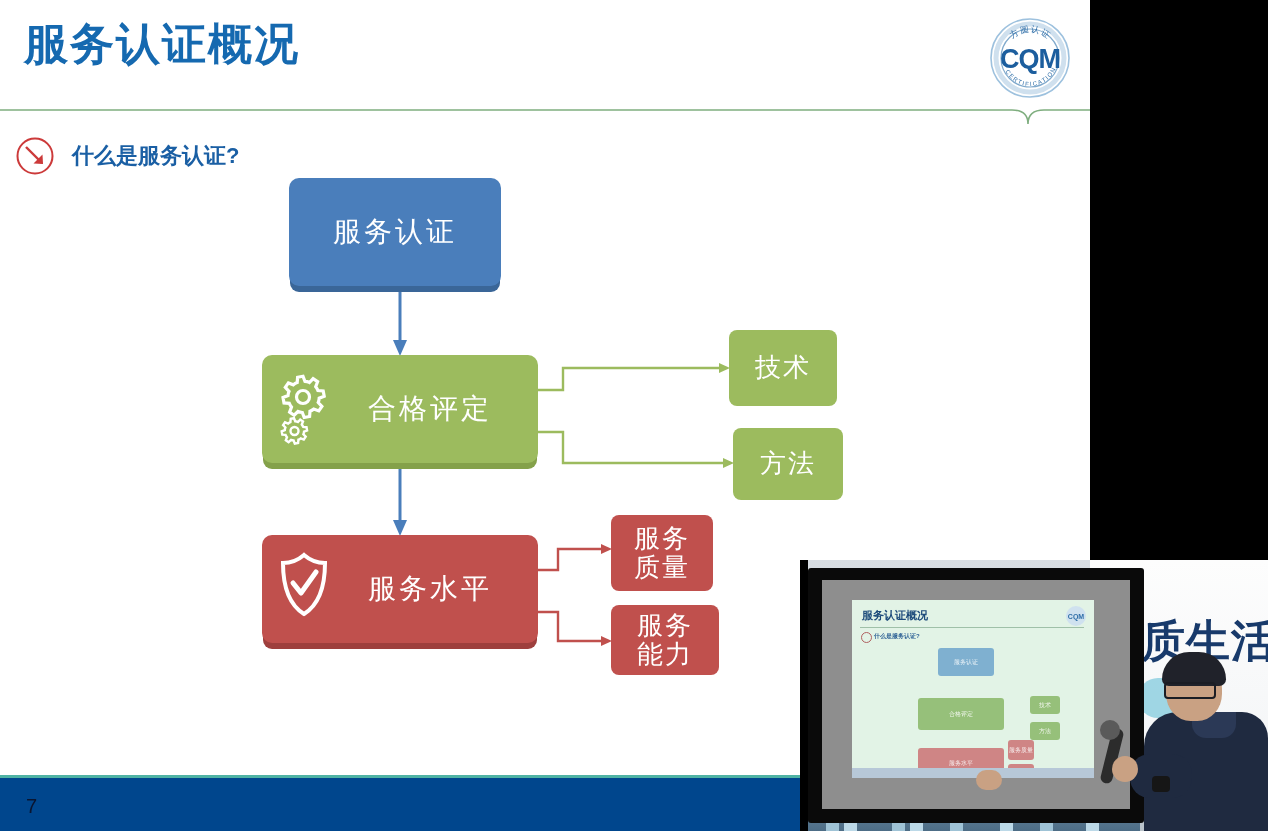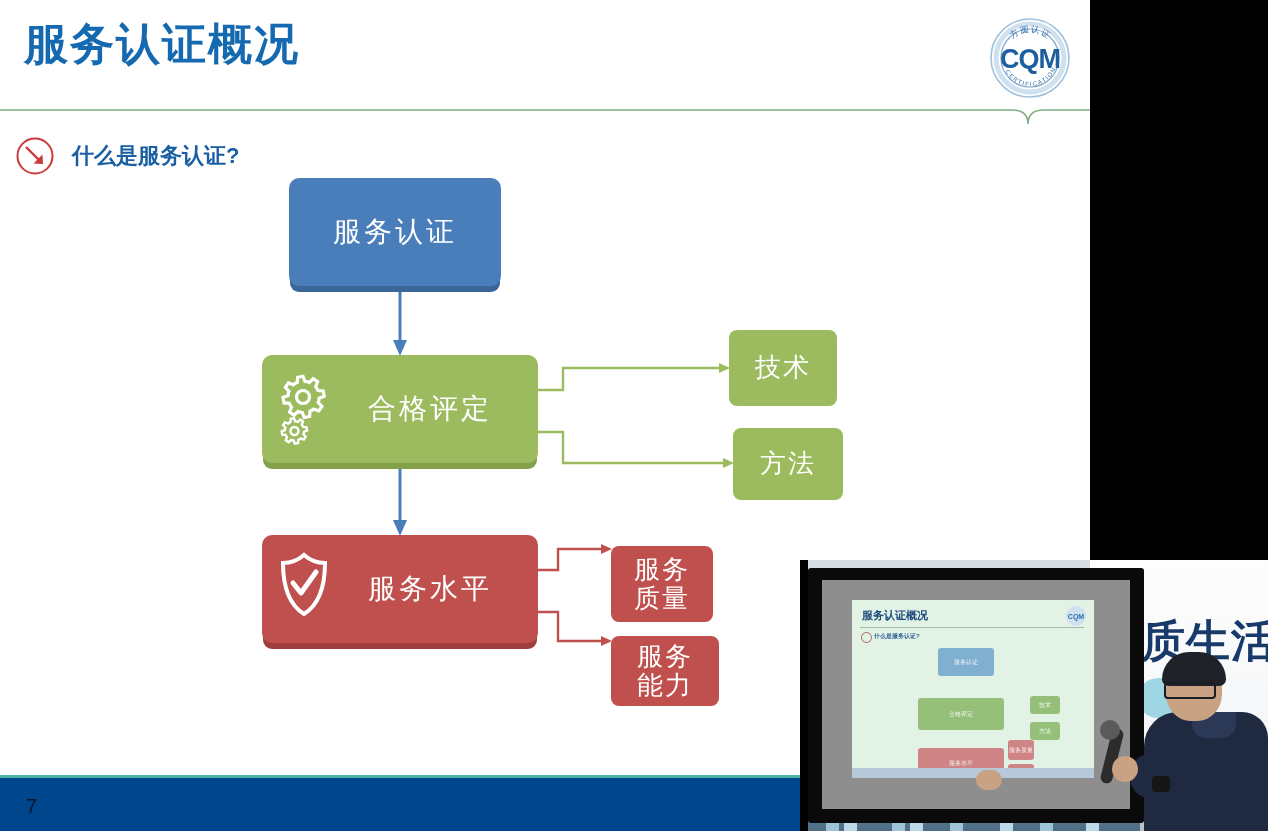--- a/index.html
+++ b/index.html
@@ -149,21 +149,21 @@
     user-select: none;
   }
   .leaf .node-label {
     font-size: 26px;
     letter-spacing: 2px;
     line-height: 1.12;
     white-space: pre-line;
     text-align: center;
   }
   .leaf-green { background: #9cbb5e; }
-  .leaf-red   { background: #c0504d; margin-top: 31px; }
+  .leaf-red   { background: #c0504d; }
 
   #leaf-tech   { left: 729px; top: 330px; width: 108px; height: 76px; }
   #leaf-method { left: 733px; top: 428px; width: 110px; height: 72px; }
   #leaf-quality  { left: 611px; top: 515px; width: 102px; height: 76px; }
   #leaf-capacity { left: 611px; top: 605px; width: 108px; height: 70px; }
 
   
   .node-icon {
     position: absolute;
     pointer-events: none;

